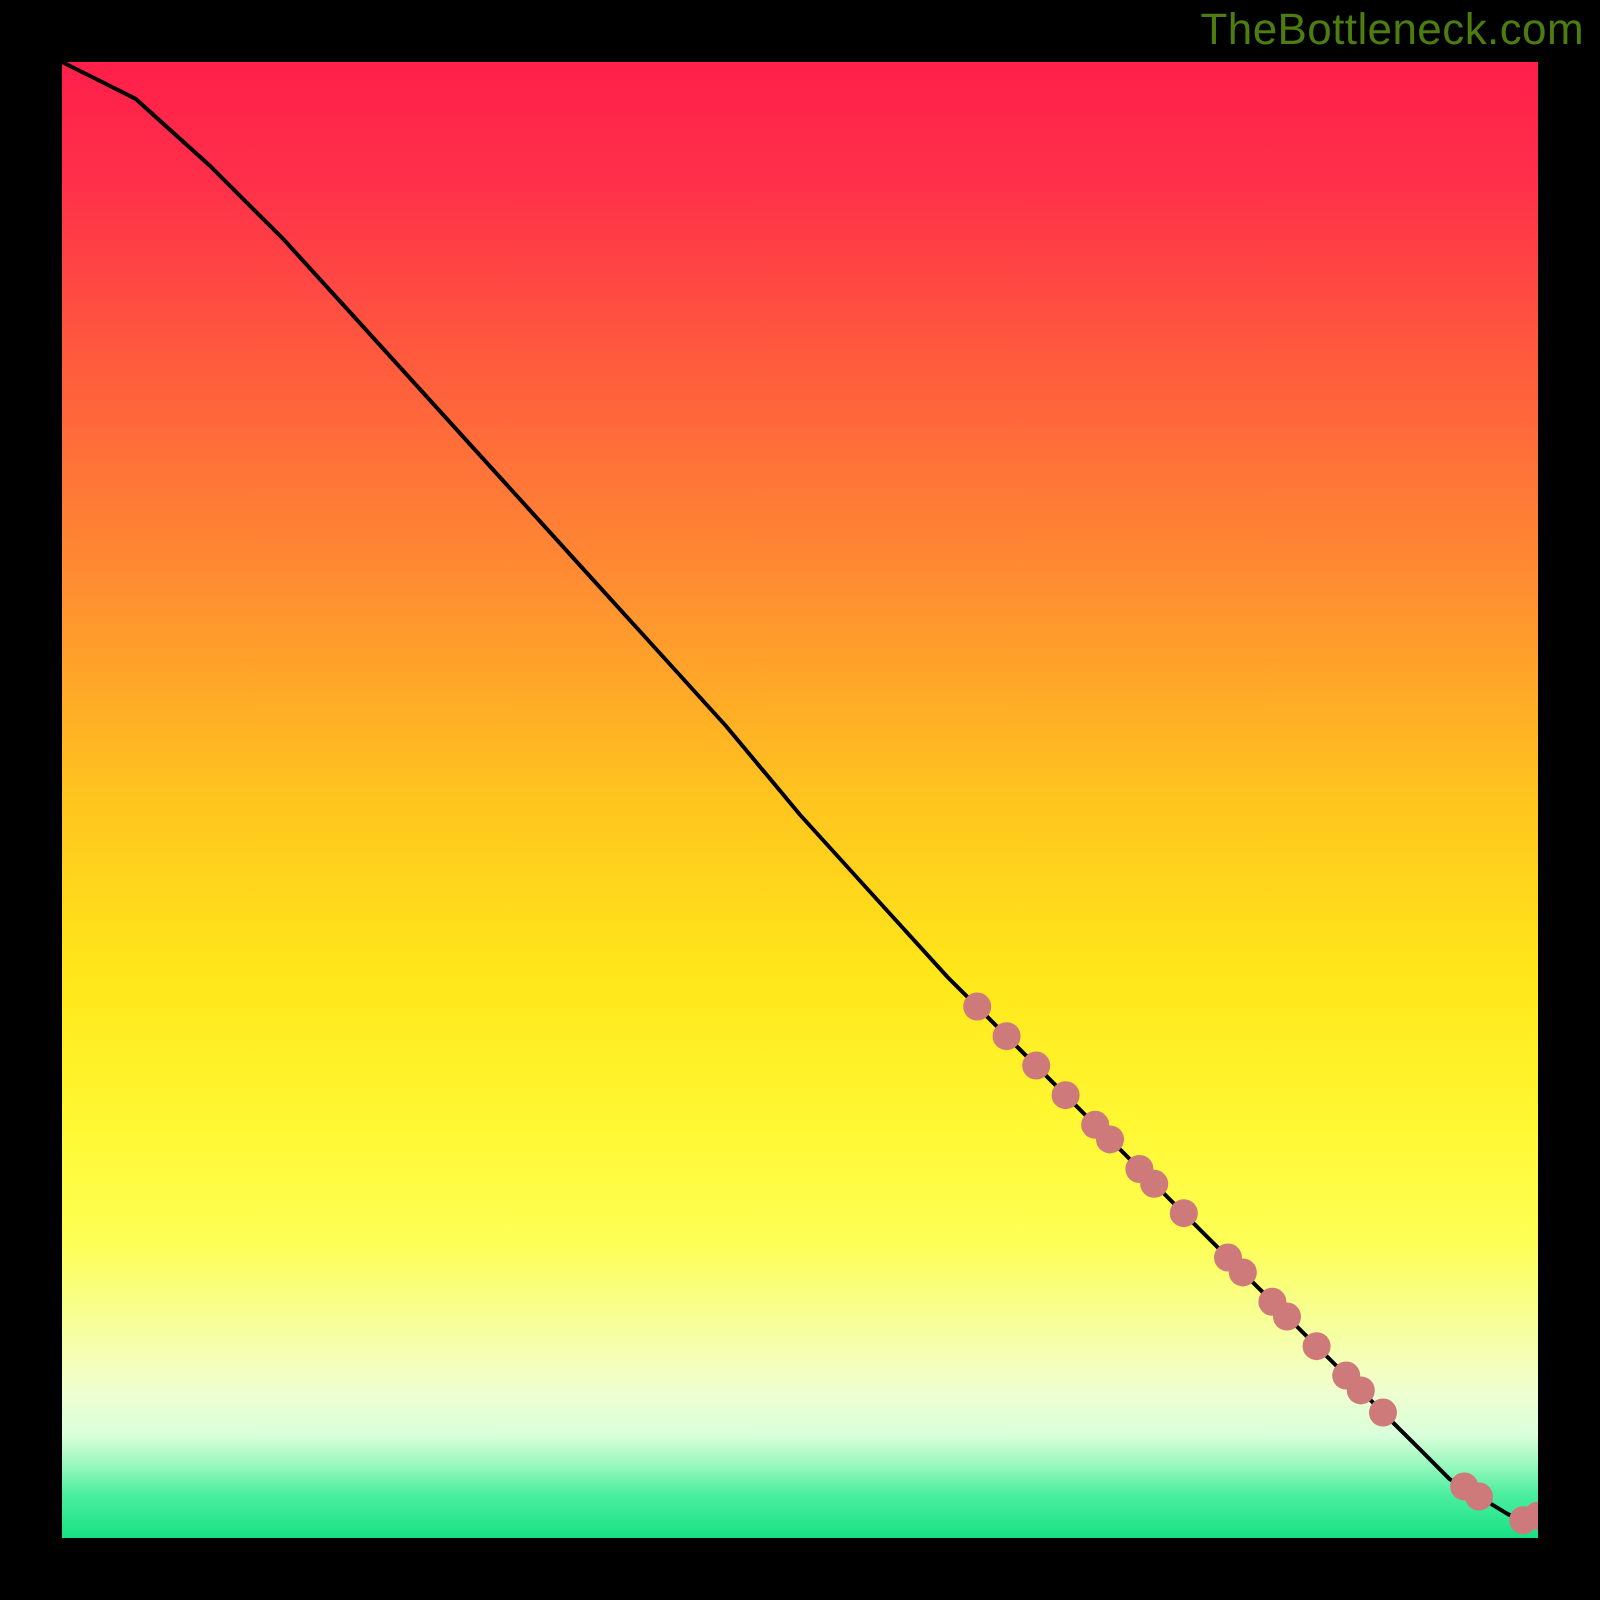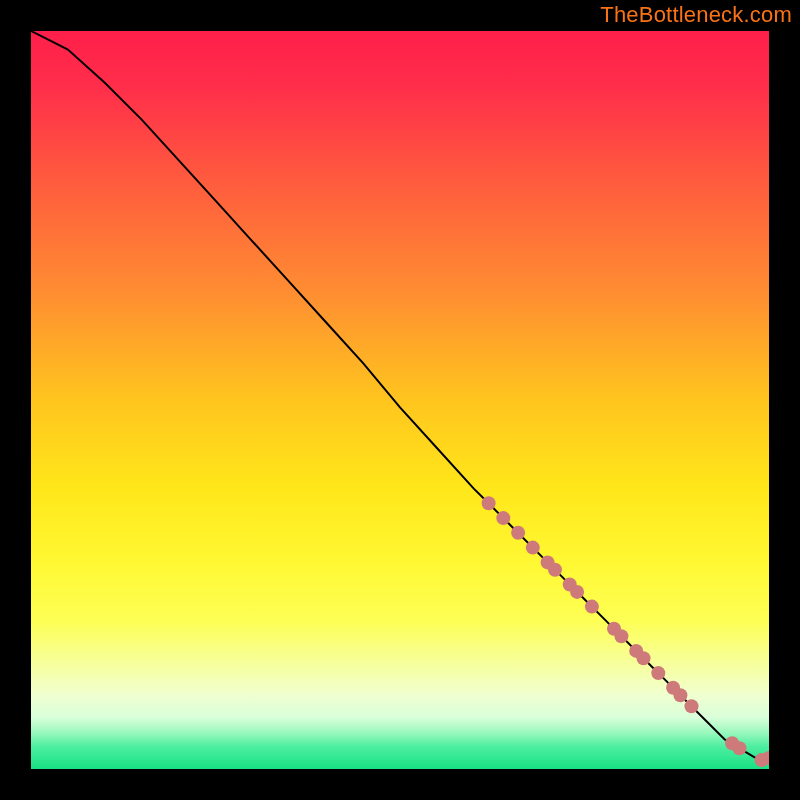--- a/index.html
+++ b/index.html
@@ -15,21 +15,21 @@
     position: absolute;
     inset: 0;
     width: 800px;
     height: 800px;
     background: #000;
   }
   .attribution {
     position: absolute;
     top: 2px;
     right: 8px;
-    color: #f97316;
+    color: #4d7c0f;
     font-size: 22px;
     font-weight: 400;
     letter-spacing: .2px;
   }
   .plot-wrap {
     position: absolute;
     left: 31px;
     top: 31px;
     width: 738px;
     height: 738px;

